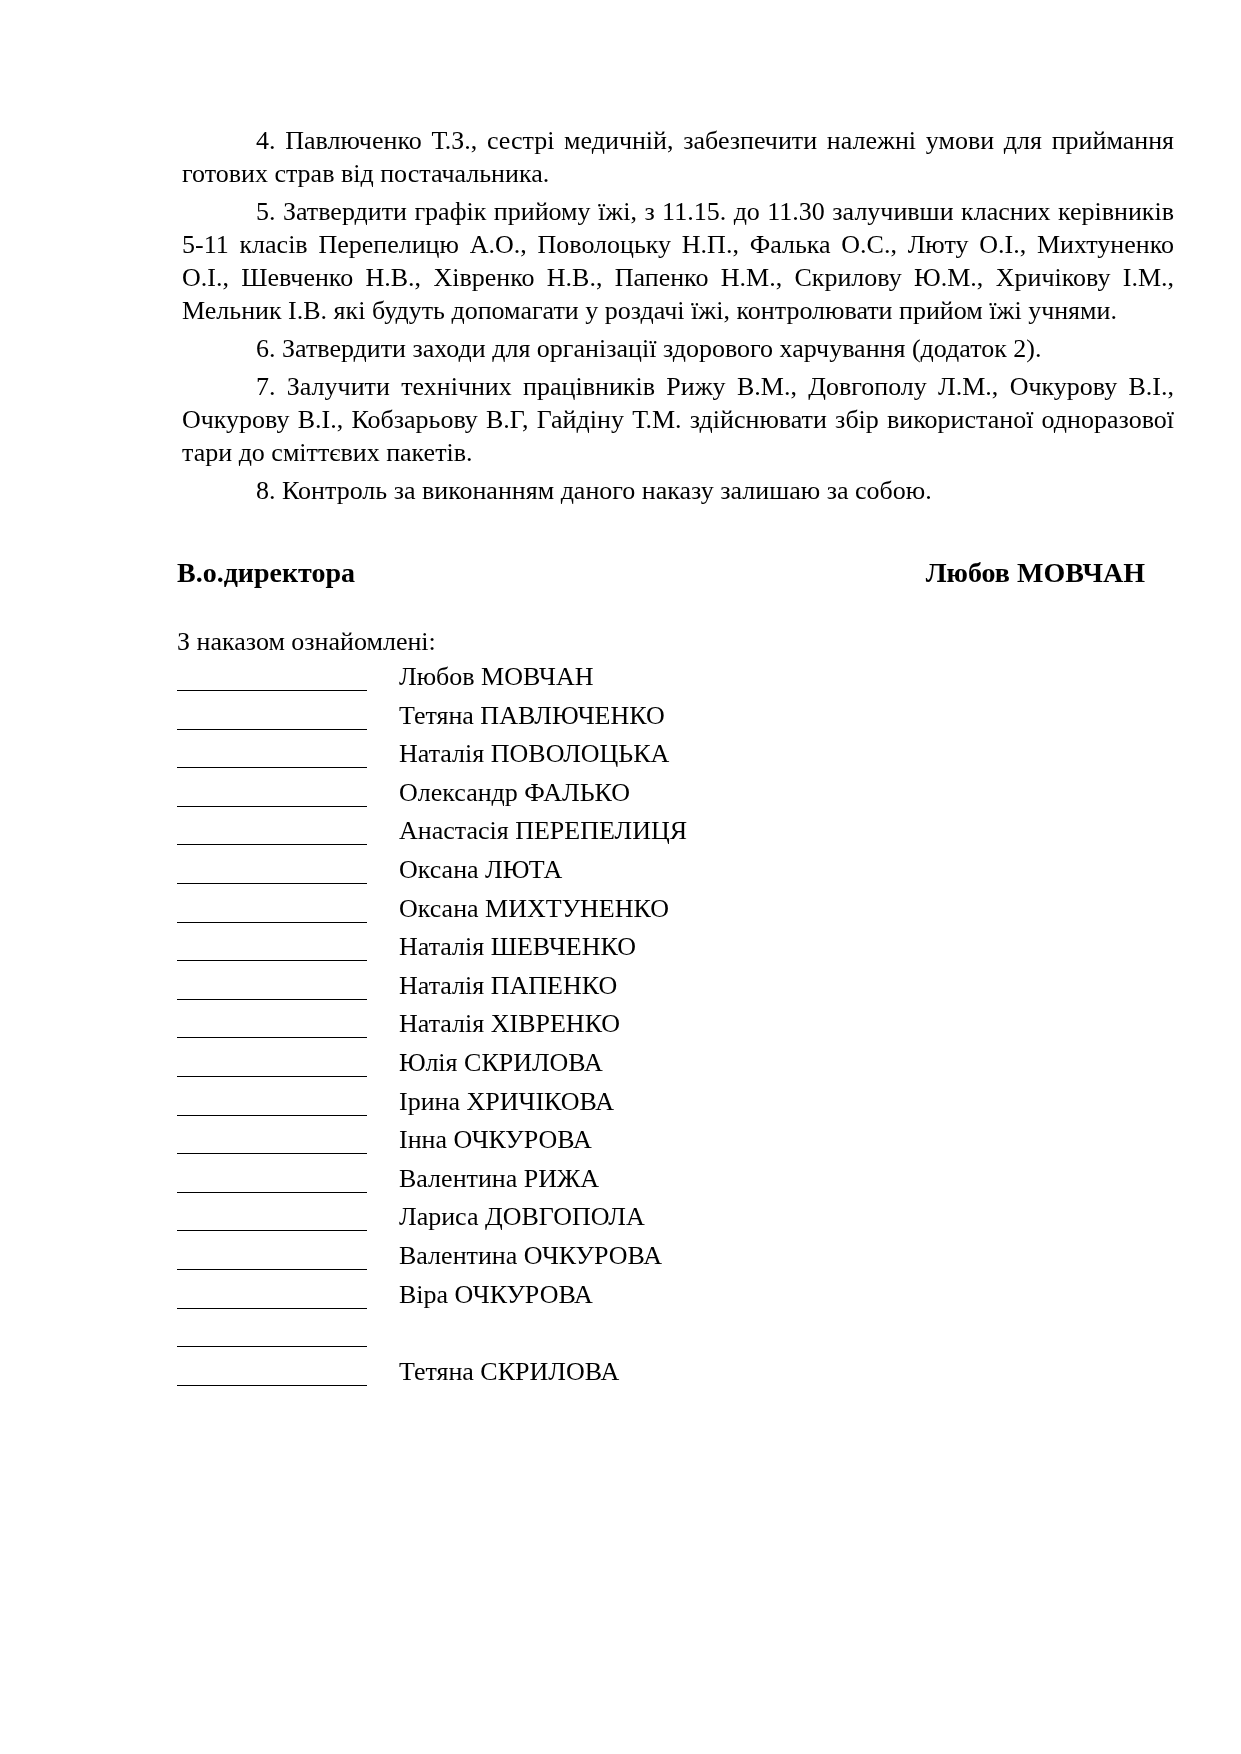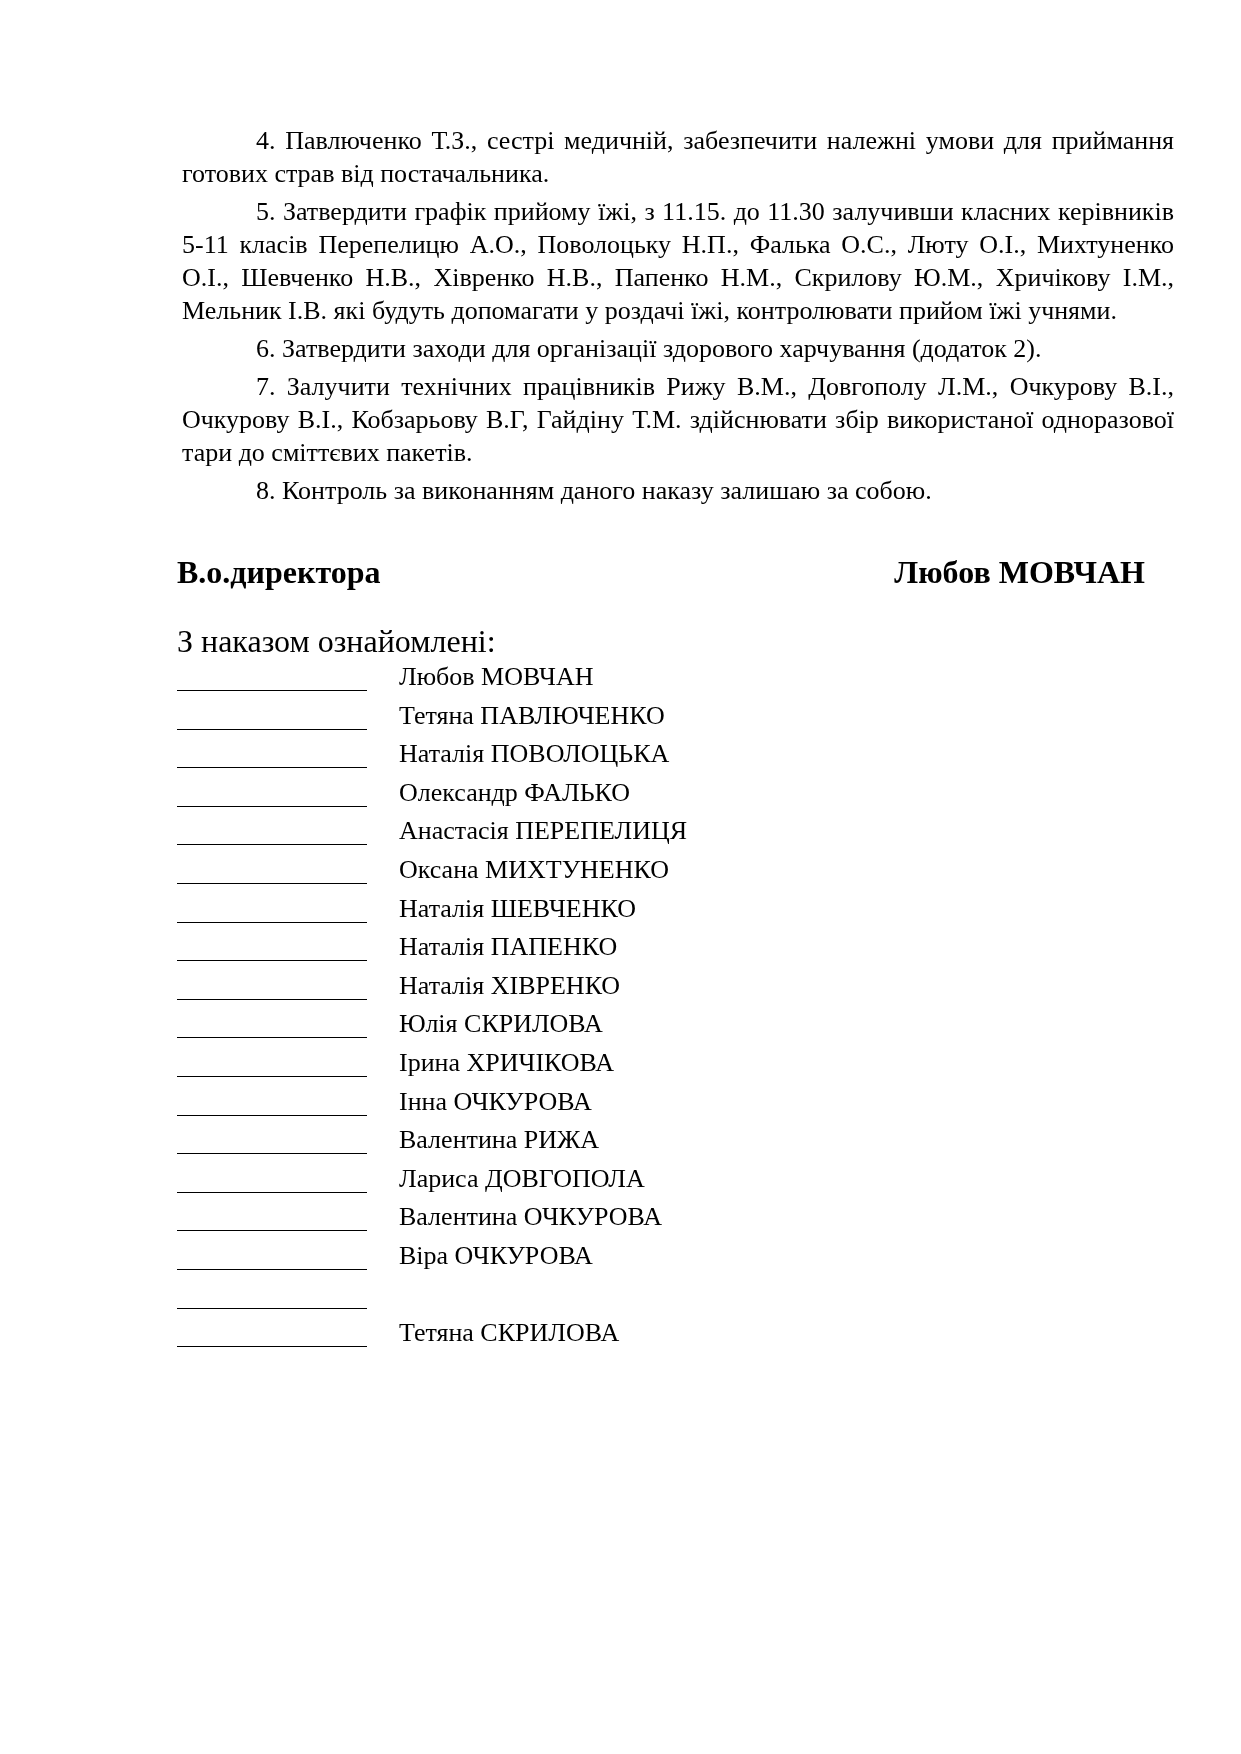--- a/index.html
+++ b/index.html
@@ -9,26 +9,26 @@
     color: #000000;
   }
   .page { position: absolute; left: 177px; top: 0; width: 1002px; }
   .body-text {
     position: absolute; left: 0; top: 119px; width: 1002px;
     font-size: 26px; line-height: 33px; text-align: justify;
   }
   .para { margin: 5px; text-indent: 74px; }
   .sign-row {
     position: absolute; left: 0; top: 556px; width: 968px;
-    font-size: 32px; font-weight: bold; line-height: 33px;
+    font-size: 28px; font-weight: bold; line-height: 33px;
     display: flex; justify-content: space-between;
   }
   .ack-title {
     position: absolute; left: 0; top: 625px;
-    font-size: 32px; line-height: 33px;
+    font-size: 26px; line-height: 33px;
   }
   .ack-list {
     position: absolute; left: 0; top: 660px; width: 700px;
   }
   .ack-row {
     height: 38.6px; position: relative;
     font-size: 26px; line-height: 33px;
   }
   .sig-line {
     position: absolute; left: 0; top: 30px; width: 190px; height: 0;
@@ -71,20 +71,24 @@
     <div class="ack-row">
         <span class="sig-line"></span>
         <span class="ack-name">Олександр ФАЛЬКО</span>
       </div>
     <div class="ack-row">
         <span class="sig-line"></span>
         <span class="ack-name">Анастасія ПЕРЕПЕЛИЦЯ</span>
       </div>
     <div class="ack-row">
         <span class="sig-line"></span>
+        <span class="ack-name">Оксана ЛЮТА</span>
+      </div>
+    <div class="ack-row">
+        <span class="sig-line"></span>
         <span class="ack-name">Оксана МИХТУНЕНКО</span>
       </div>
     <div class="ack-row">
         <span class="sig-line"></span>
         <span class="ack-name">Наталія ШЕВЧЕНКО</span>
       </div>
     <div class="ack-row">
         <span class="sig-line"></span>
         <span class="ack-name">Наталія ПАПЕНКО</span>
       </div>

